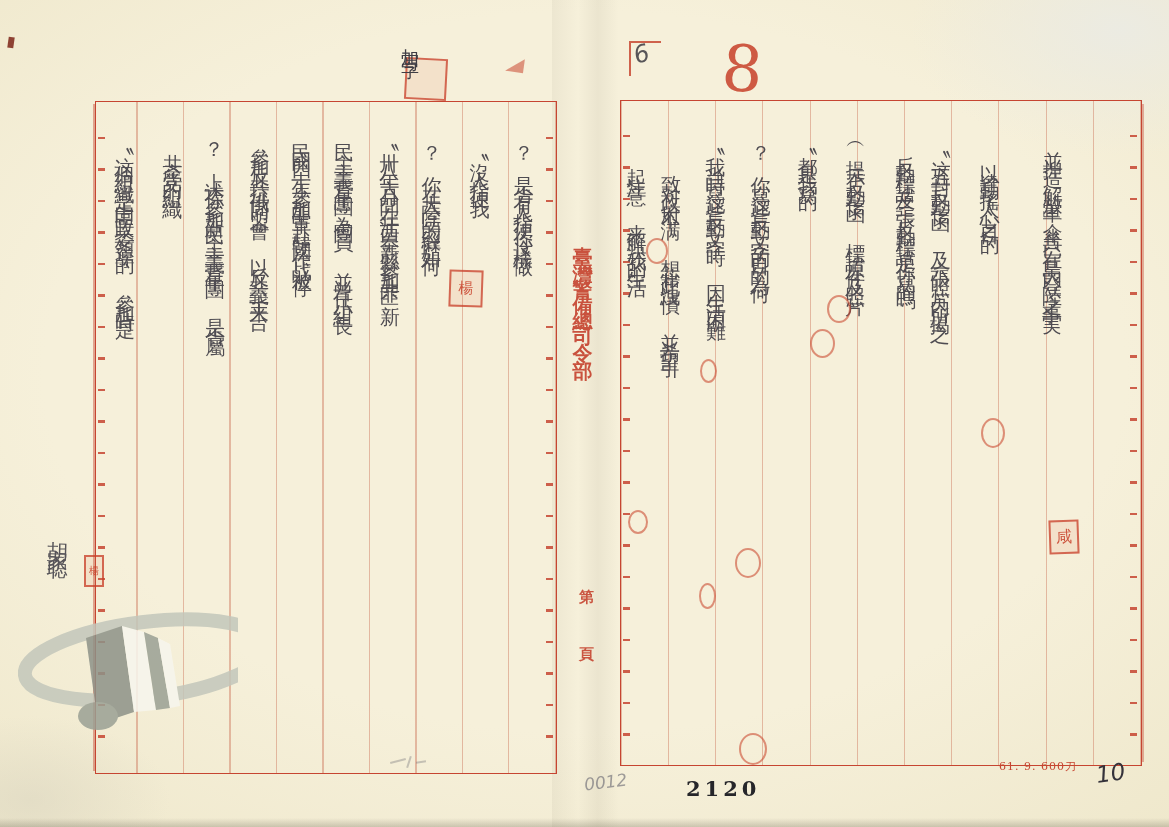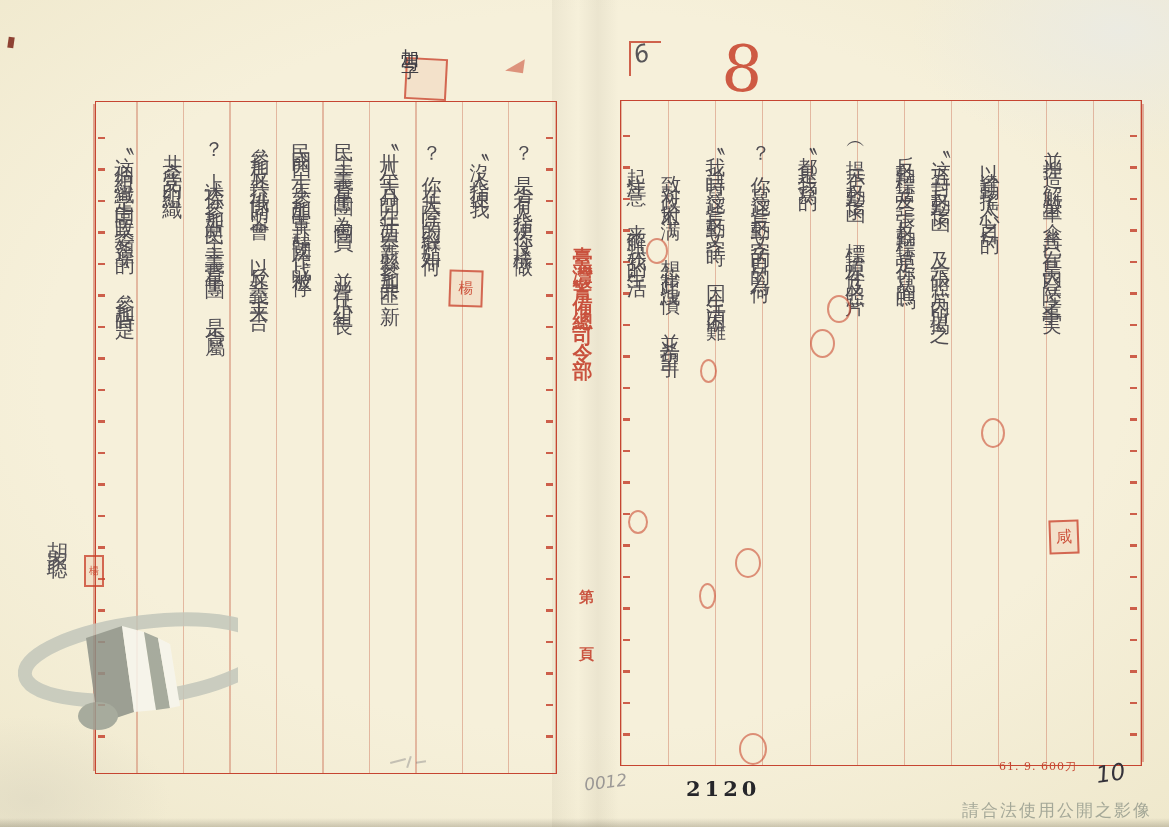--- a/index.html
+++ b/index.html
@@ -152,16 +152,15 @@
   <div class="scribble">
     <i style="left:2px;top:8px;width:16px;height:2px;transform:rotate(-14deg);"></i>
     <i style="left:20px;top:4px;width:2px;height:12px;transform:rotate(18deg);"></i>
     <i style="left:28px;top:9px;width:10px;height:2px;transform:rotate(-8deg);"></i>
   </div>
 
   <div class="pencil-0012">0012</div>
   <div class="stamp-1242">2120</div>
   <div class="printcode">61. 9. 600刀</div>
   <div class="pg10">10</div>
-  <div class="usage">請合法使用公開之影像</div>
 
   <div class="paper-edge"></div>
 </div>
 
 </body></html>

